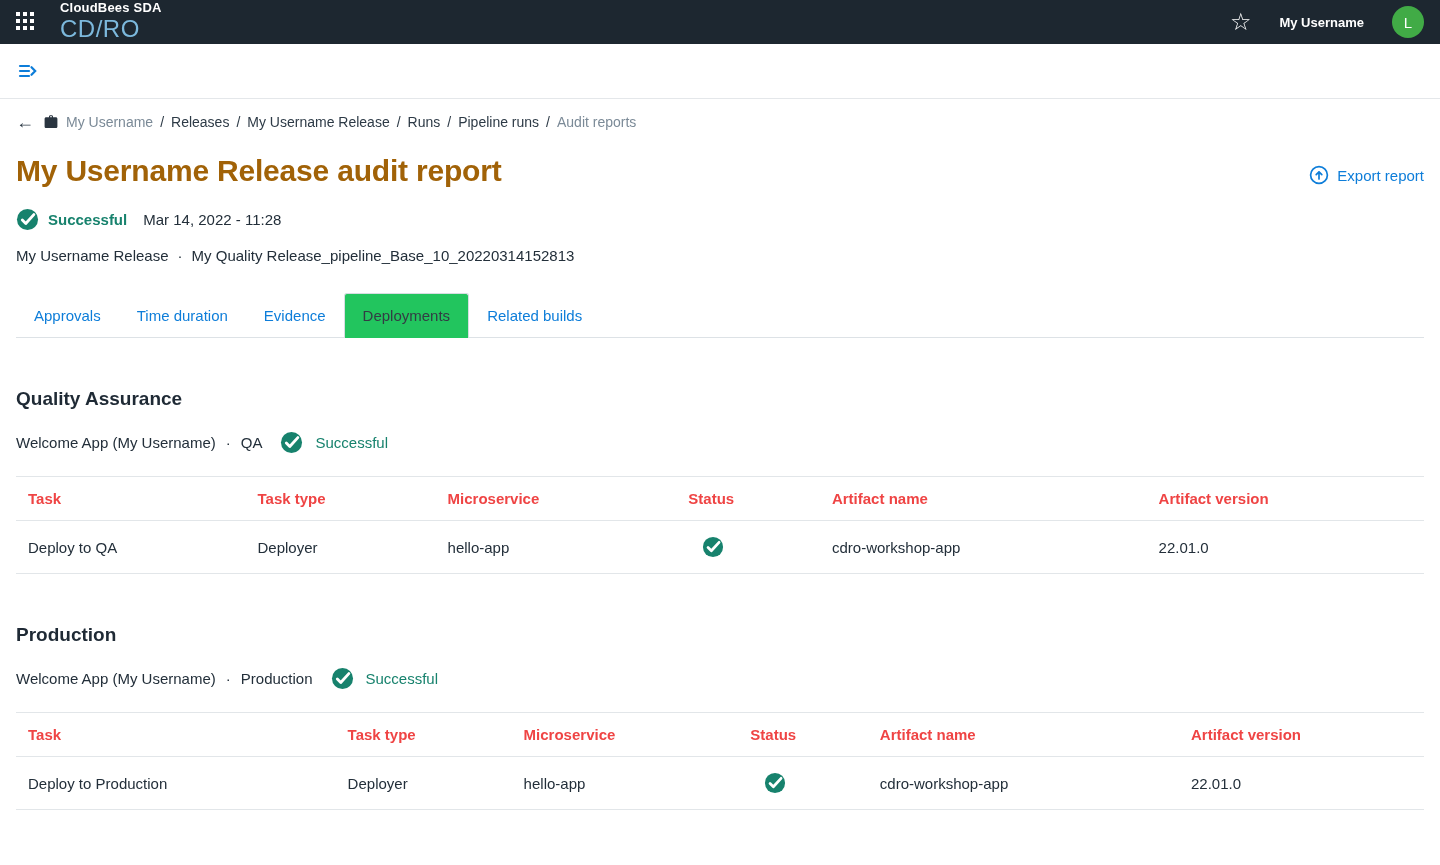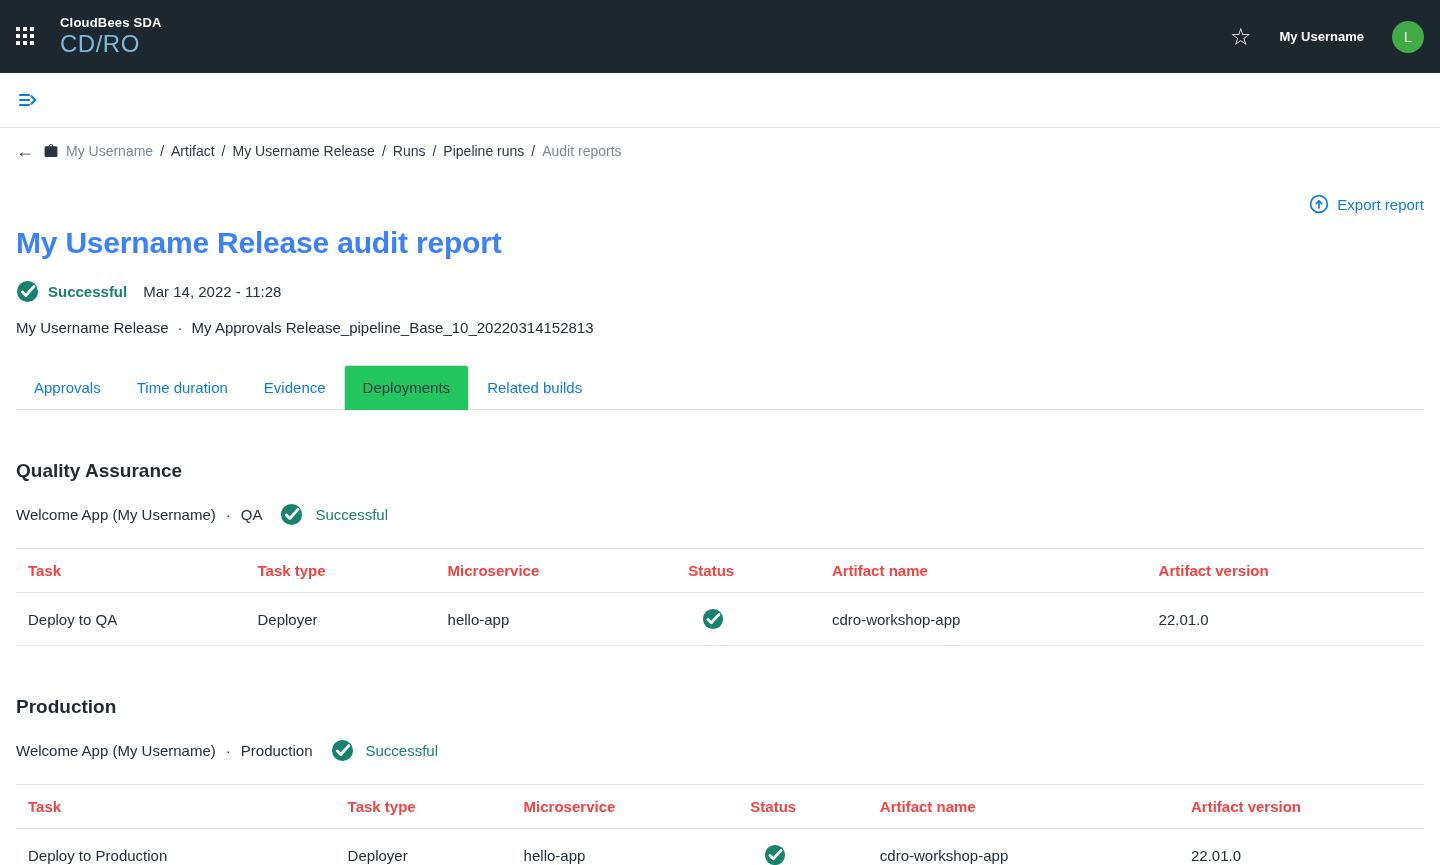--- a/index.html
+++ b/index.html
@@ -1,19 +1,19 @@
 <!DOCTYPE html>
 <html><head>
 <meta charset="utf-8">
 <style>
   * { margin:0; padding:0; box-sizing:border-box; }
   html,body { width:1440px; height:865px; background:#fff; font-family:"Liberation Sans", sans-serif; color:#232f3a; overflow:hidden; }
 
   
-  .topbar { height:73px; background:#1d2730; display:flex; align-items:center; padding:16px 16px; }
+  .topbar { height:44px; background:#1d2730; display:flex; align-items:center; padding:16px 16px; }
   .waffle { width:20px; height:20px; display:grid; grid-template-columns:repeat(3,4px); grid-template-rows:repeat(3,4px); gap:3px; cursor:pointer; }
   .waffle span { background:#fff; width:4px; height:4px; }
   .brand { margin-left:24px; line-height:1.1; }
   .brand-top { color:#fff; font-size:13px; font-weight:700; letter-spacing:.2px; }
   .brand-bottom { color:#7cb9dd; font-size:24px; font-weight:400; letter-spacing:.5px; margin-top:1px; }
   .topnav { display:flex; gap:35px; margin-left:112px; }
   .topnav a { color:#fff; font-size:15px; text-decoration:none; cursor:pointer; }
   .top-right { margin-left:auto; display:flex; align-items:center; gap:28px; }
   .star { color:#fff; font-size:24px; line-height:1; cursor:pointer; }
   .user-name { color:#fff; font-size:13px; font-weight:600; }
@@ -26,21 +26,21 @@
   
   .content { padding:0 16px; }
 
   .breadcrumb { margin-top:14px; display:flex; align-items:center; font-size:14px; gap:7px; }
   .back-arrow { font-size:18px; color:#2d3a46; cursor:pointer; line-height:1; margin-right:2px; }
   .crumb { color:#2d3a46; text-decoration:none; cursor:pointer; }
   .crumb.muted { color:#7b8a97; }
   .crumb-sep { color:#2d3a46; }
 
   .title-row { margin-top:23px; display:flex; align-items:flex-start; justify-content:space-between; }
-  .page-title { font-size:30px; font-weight:700; color:#3b82f6; letter-spacing:-.2px;margin-top:43px; }
+  .page-title { font-size:30px; font-weight:700; color:#a16207; letter-spacing:-.2px; }
   .export-link { display:flex; align-items:center; gap:8px; color:#0d7dd9; font-size:15px; text-decoration:none; cursor:pointer; margin-top:11px; }
 
   .status-row { margin-top:20px; display:flex; align-items:center; gap:9px; }
   .status-label { color:#17826d; font-size:15px; font-weight:700; }
   .status-date { font-size:15px; color:#232f3a; margin-left:7px; }
 
   .subtitle-row { margin-top:16px; font-size:15px; color:#232f3a; display:flex; align-items:center; gap:9px; }
 
   
   .tabs { margin-top:29px; display:flex; align-items:flex-end; border-bottom:1px solid #dde2e6; }
@@ -102,21 +102,21 @@
 
 <div class="content">
 
   <div class="breadcrumb">
     <span class="back-arrow">←</span>
     <svg width="16" height="16" viewBox="0 0 16 16">
       <path fill="#2a3540" d="M6 3.2V2.6c0-.8.6-1.4 1.4-1.4h1.2c.8 0 1.4.6 1.4 1.4v.6h2.8c.9 0 1.6.7 1.6 1.6v7.6c0 .9-.7 1.6-1.6 1.6H3.2c-.9 0-1.6-.7-1.6-1.6V4.8c0-.9.7-1.6 1.6-1.6H6zm1.2-.7v.7h1.6v-.7c0-.2-.2-.4-.4-.4H7.6c-.2 0-.4.2-.4.4z"></path>
     </svg>
     <a class="crumb muted">My Username</a>
     <span class="crumb-sep">/</span>
-    <a class="crumb">Artifact</a>
+    <a class="crumb">Releases</a>
     <span class="crumb-sep">/</span>
     <a class="crumb">My Username Release</a>
     <span class="crumb-sep">/</span>
     <a class="crumb">Runs</a>
     <span class="crumb-sep">/</span>
     <a class="crumb">Pipeline runs</a>
     <span class="crumb-sep">/</span>
     <a class="crumb muted">Audit reports</a>
   </div>
 
@@ -141,21 +141,21 @@
         <path d="M6.6 12.6 L10.2 16.1 L18.6 6.9" stroke="#fff" stroke-width="3" fill="none" stroke-linecap="round" stroke-linejoin="round"></path>
       </svg>
     </span>
     <span class="status-label">Successful</span>
     <span class="status-date">Mar 14, 2022 - 11:28</span>
   </div>
 
   <div class="subtitle-row">
     <span>My Username Release</span>
     <span>·</span>
-    <span>My Approvals Release_pipeline_Base_10_20220314152813</span>
+    <span>My Quality Release_pipeline_Base_10_20220314152813</span>
   </div>
 
   <div class="tabs">
     <a class="tab">Approvals</a>
     <a class="tab">Time duration</a>
     <a class="tab">Evidence</a>
     <a class="tab active">Deployments</a>
     <a class="tab">Related builds</a>
   </div>
 

